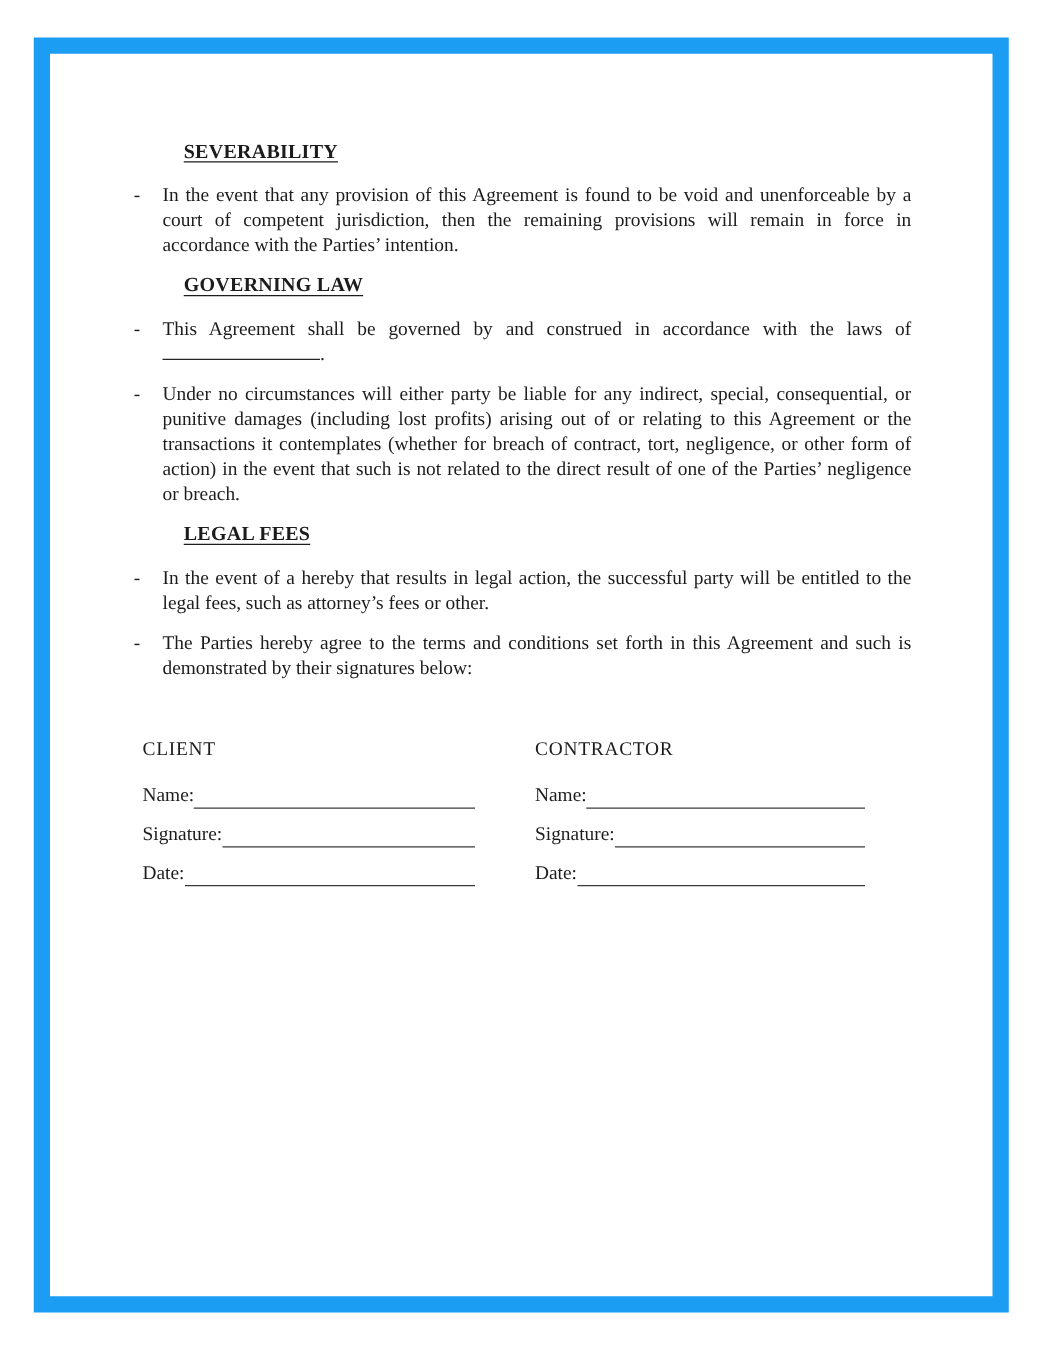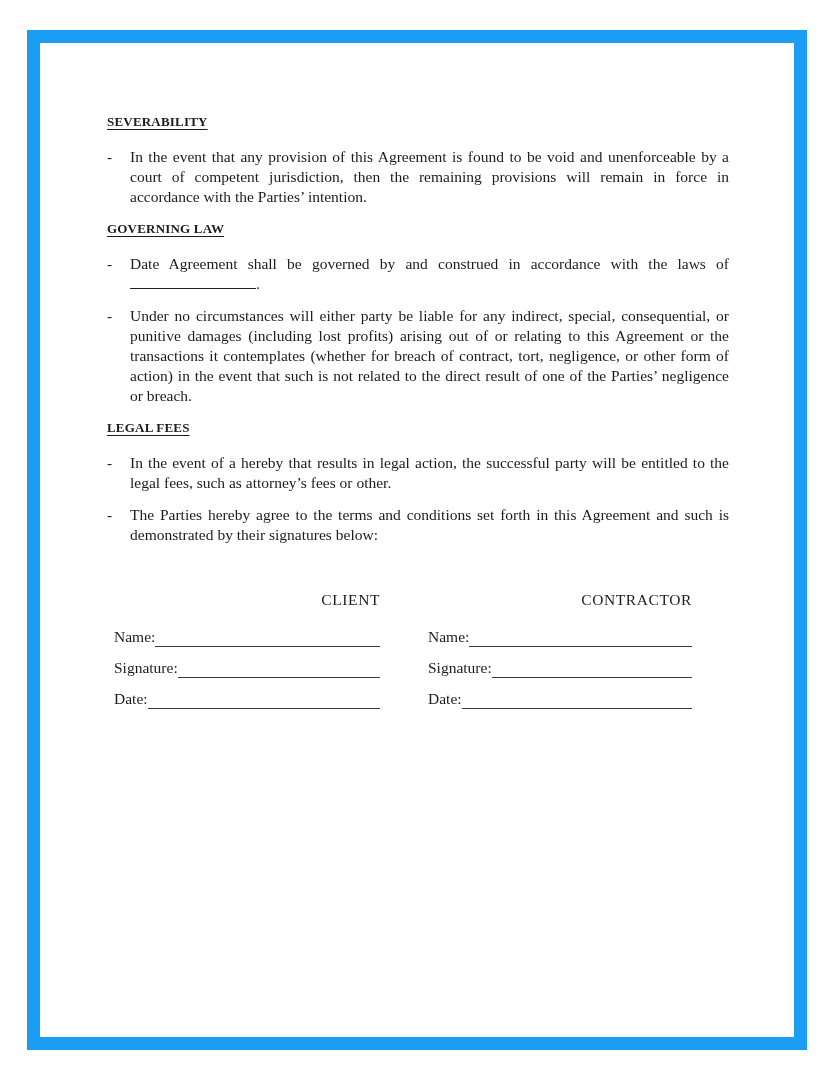--- a/index.html
+++ b/index.html
@@ -14,27 +14,28 @@
     left: 27px; top: 30px;
     width: 780px; height: 1020px;
     border: 13px solid #1a9df2;
     background: #ffffff;
   }
   .doc-content {
     padding: 69px 65px 0 67px;
   }
   .doc-section { margin-bottom: 12px; }
   .heading {
-    font-size: 13px;
+    font-size: 16px;
     line-height: 20px;
     font-weight: bold;
     letter-spacing: 0.2px;
     text-decoration: underline;
     text-underline-offset: 3px;
     margin-bottom: 15px;
+    margin-left: 40px;
   }
   .bullet {
     display: flex;
     align-items: flex-start;
   }
   .marker {
     width: 23px;
     flex: 0 0 23px;
     font-size: 15.5px;
     line-height: 20px;
@@ -56,21 +57,20 @@
     margin: 45px 0 0 7px;
     display: grid;
     grid-template-columns: 266px 264px;
     column-gap: 48px;
   }
   .sig-title {
     font-size: 15.5px;
     line-height: 20px;
     letter-spacing: 0.6px;
     margin-bottom: 17px;
-    text-align: right;
   }
   .sig-row {
     display: flex;
     align-items: flex-end;
     margin-bottom: 11px;
     height: 20px;
   }
   .sig-label {
     font-size: 15.5px;
     line-height: 20px;
@@ -93,21 +93,21 @@
       <div class="bullet">
         <span class="marker">-</span>
         <p class="bullet-text">In the event that any provision of this Agreement is found to be void and unenforceable by a court of competent jurisdiction, then the remaining provisions will remain in force in accordance with the Parties’ intention.</p>
       </div>
     </section>
 
     <section class="doc-section">
       <h2 class="heading">GOVERNING LAW</h2>
       <div class="bullet">
         <span class="marker">-</span>
-        <p class="bullet-text"><span>Date Agreement shall be governed by and construed in accordance with the laws of</span> <span class="blank-line"></span><span>.</span></p>
+        <p class="bullet-text"><span>This Agreement shall be governed by and construed in accordance with the laws of</span> <span class="blank-line"></span><span>.</span></p>
       </div>
     </section>
 
     <section class="doc-section">
       <div class="bullet">
         <span class="marker">-</span>
         <p class="bullet-text">Under no circumstances will either party be liable for any indirect, special, consequential, or punitive damages (including lost profits) arising out of or relating to this Agreement or the transactions it contemplates (whether for breach of contract, tort, negligence, or other form of action) in the event that such is not related to the direct result of one of the Parties’ negligence or breach.</p>
       </div>
     </section>
 

